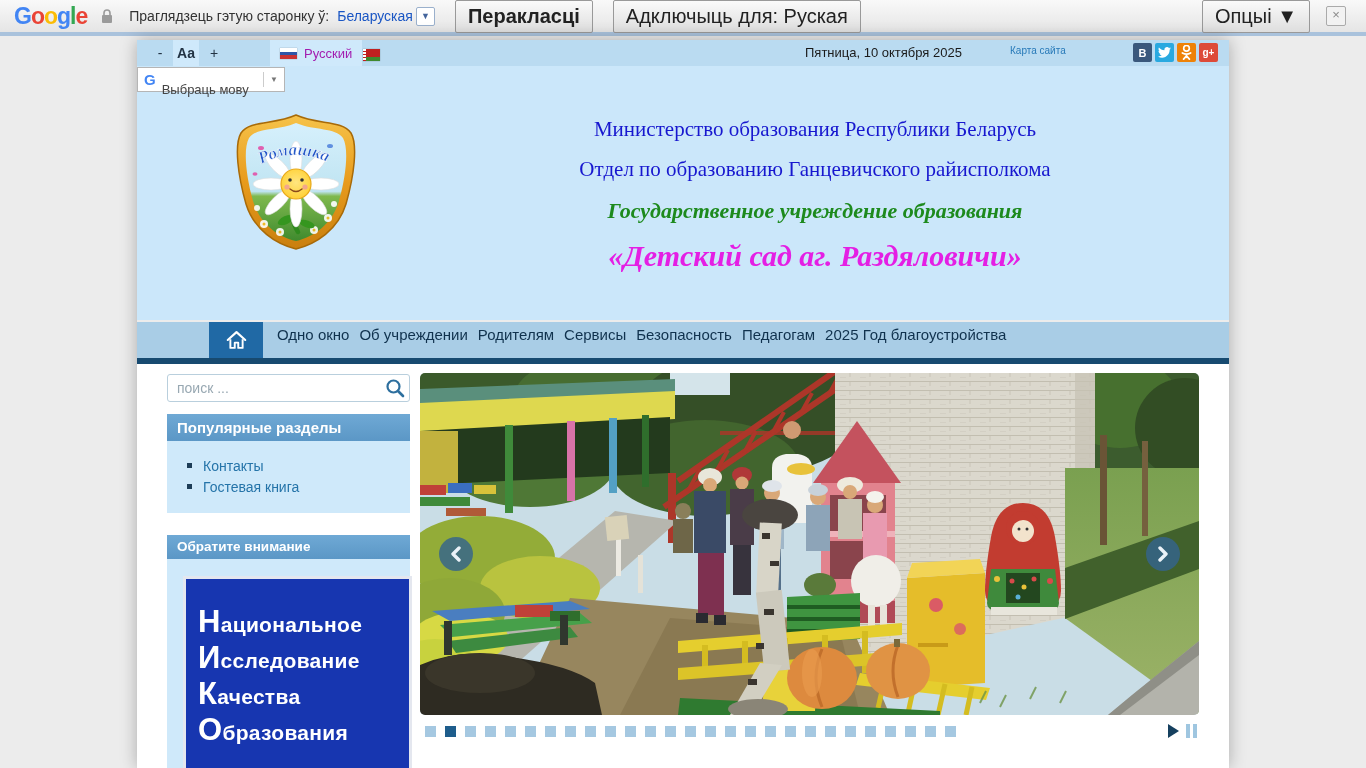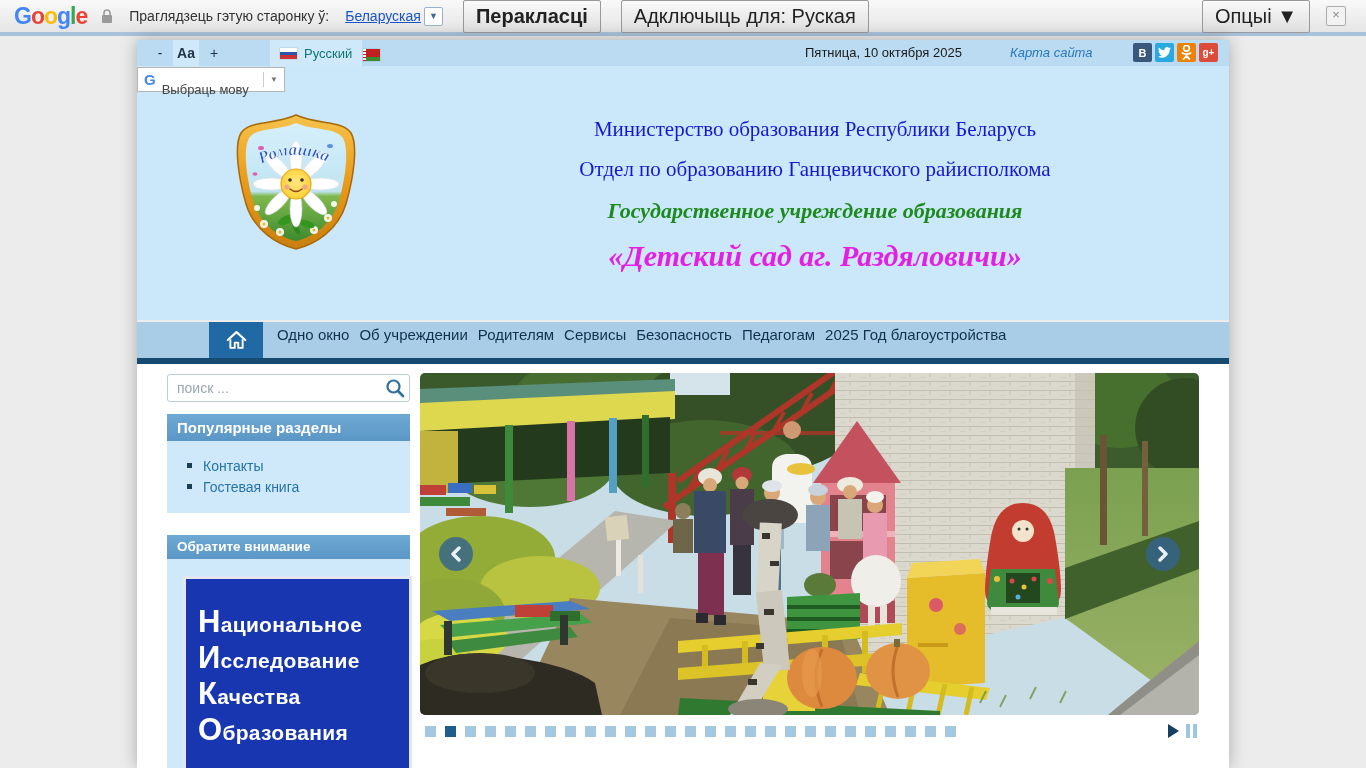--- a/index.html
+++ b/index.html
@@ -7,21 +7,21 @@
   .screen{position:relative;width:1366px;height:768px;background:#ececec;overflow:hidden;}
 
   
   .gbar{position:absolute;left:0;top:0;width:100%;height:36px;
     background:linear-gradient(#f9f9f9,#e5e5e5);
     border-bottom:4px solid #a9c2dc;display:flex;align-items:center;padding:2px 14px;box-sizing:border-box;}
   .glogo{font-size:23px;font-weight:bold;letter-spacing:-1px;margin-right:10px;}
   .glogo .g0,.glogo .g3{color:#4285F4}.glogo .g1,.glogo .g5{color:#EA4335}
   .glogo .g2{color:#FBBC05}.glogo .g4{color:#34A853}
   .gprompt{font-size:14px;color:#333;margin-left:16px;}
-  .glang{font-size:14px;color:#1a56c4;text-decoration:underline;margin-left:16px;cursor:pointer;}
+  .glang{font-size:14px;color:#1a56c4;margin-left:8px;cursor:pointer;}
   .gsel{display:inline-flex;align-items:center;justify-content:center;width:17px;height:17px;margin-left:3px;
     background:#fff;border:1px solid #9ab0cc;border-radius:2px;font-size:9px;color:#44659c;cursor:pointer;}
   .gbtn{margin-left:20px;padding:4px 12px;font-size:20px;color:#222;background:linear-gradient(#fafafa,#dedede);
     border:1px solid #999;border-radius:2px;cursor:pointer;font-family:inherit;}
   .gbtn.bold{font-weight:bold;}
   .gspacer{flex:1;}
   .gclose{width:18px;height:18px;margin:0 6px 0 16px;border:1px solid #aaa;border-radius:2px;background:#f2f2f2;
     color:#8a8a8a;font-size:13px;line-height:16px;text-align:center;cursor:pointer;}
   .locksvg{margin-left:4px;}
 
@@ -30,29 +30,29 @@
     box-shadow:0 0 16px rgba(0,0,0,.28);}
 
   
   .ubar{position:absolute;left:0;top:0;width:100%;height:26px;background:#badbf1;}
   .ubar .fsbtn{position:absolute;top:0;height:26px;line-height:26px;font-size:14px;color:#234;cursor:pointer;text-align:center;}
   .fs-minus{left:16px;width:14px;}
   .fs-aa{left:36px;width:26px;background:#cfe9fb;font-weight:bold;font-size:13px;}
   .fs-plus{left:70px;width:14px;}
   .lang-ru{position:absolute;left:133px;top:0;height:26px;background:#cfe9fb;display:flex;align-items:center;
     padding:0 10px;gap:7px;cursor:pointer;}
-  .lang-ru span{font-size:13px;color:#0f766e;}
+  .lang-ru span{font-size:13px;color:#a21caf;}
   .flag{width:17px;height:11px;display:inline-block;box-shadow:0 0 1px rgba(0,0,0,.4);}
   .flag-ru{background:linear-gradient(#fff 33%,#2e55a8 33%,#2e55a8 66%,#c83232 66%);}
   .lang-by{position:absolute;left:226px;top:7px;cursor:pointer;}
   .flag-by{width:17px;height:12px;position:relative;background:linear-gradient(#c02020 67%,#3f8a2e 67%);}
   .flag-by:before{content:"";position:absolute;left:0;top:0;width:3px;height:100%;
     background:repeating-linear-gradient(#fff 0 2px,#c02020 2px 3px);}
   .udate{position:absolute;left:668px;top:5px;font-size:13px;color:#1a1a1a;}
-  .usitemap{position:absolute;left:873px;top:5px;font-size:13px;color:#2779b8;cursor:pointer;font-style:italic;}
+  .usitemap{position:absolute;left:873px;top:5px;font-size:10px;color:#2779b8;cursor:pointer;}
   .usocial{position:absolute;left:996px;top:3px;display:flex;gap:3px;}
   .sicon{width:19px;height:19px;border-radius:2px;display:flex;align-items:center;justify-content:center;
     color:#fff;font-size:11px;font-weight:bold;cursor:pointer;}
   .s-vk{background:#3a587c;}
   .s-tw{background:#29a9e0;}
   .s-ok{background:#ee8208;}
   .s-gp{background:#dd4b39;font-size:10px;}
 
   
   .header{position:absolute;left:0;top:26px;width:100%;height:254px;background:#cbe7fa;}

